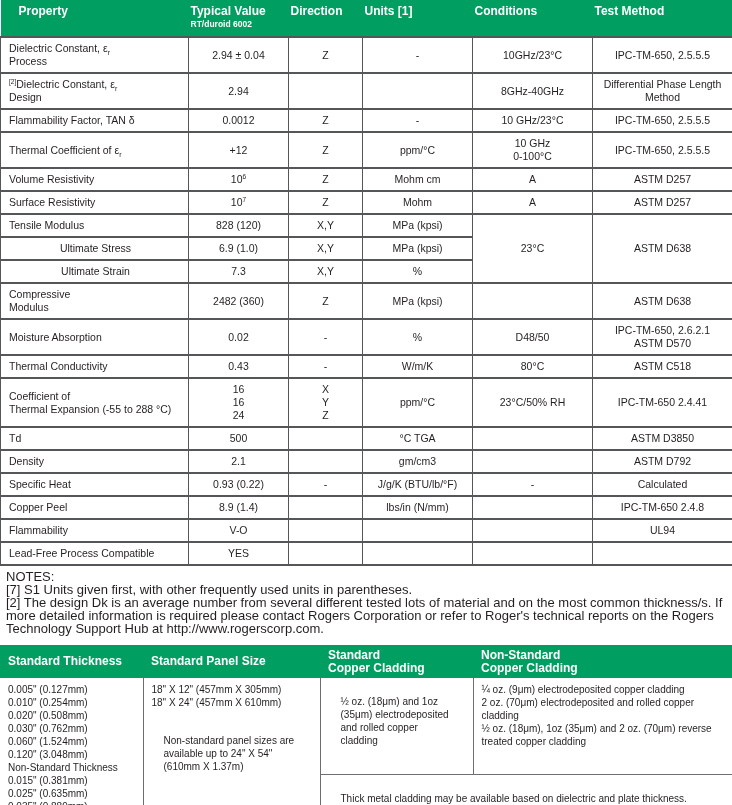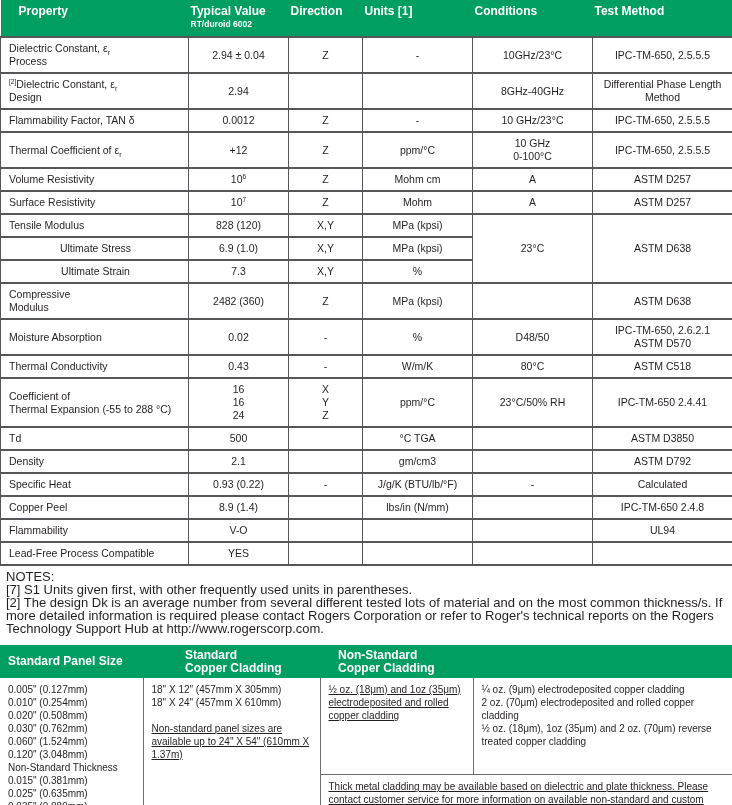--- a/index.html
+++ b/index.html
@@ -34,21 +34,21 @@
   .fab-header .hc1{width:177px;}
   .fab-header .hc2{width:153px;}
   .fab-header .hc3{width:259px;}
   table.fabtable{width:732px;border-collapse:collapse;table-layout:fixed;}
   table.fabtable td{font-size:10px;line-height:13px;vertical-align:top;padding:5px 8px;box-sizing:border-box;}
   table.fabtable td.vline{border-right:1px solid var(--bgray);}
   table.fabtable tr.row2 td{border-top:1px solid var(--bgray);}
   table.fabtable td .clip{height:188px;overflow:hidden;}
   .bold-line{font-weight:normal;}
   .spacer{height:13px;}
-  .fab p{margin:0;text-decoration:underline;}
+  .fab p{margin:12px;}
 </style>
 </head>
 <body>
 
 <table class="ptable">
   <colgroup>
     <col style="width:188px">
       <col style="width:100px">
       <col style="width:74px">
     <col style="width:110px">
@@ -223,20 +223,21 @@
 <div class="notes">
   <div>NOTES:</div>
   <div>
       <div>[7] S1 Units given first, with other frequently used units in parentheses.</div>
       <div>[2] The design Dk is an average number from several different tested lots of material and on the most common thickness/s. If more detailed information is required please contact Rogers Corporation or refer to Roger's technical reports on the Rogers Technology Support Hub at http://www.rogerscorp.com.</div>
     </div>
 </div>
 
 <div class="fab">
   <div class="fab-header">
+    <div class="hcell hc0">Standard Thickness</div>
     <div class="hcell hc1">Standard Panel Size</div>
     <div class="hcell hc2">Standard<br>Copper Cladding</div>
     <div class="hcell hc3">Non-Standard<br>Copper Cladding</div>
   </div>
   <table class="fabtable">
     <colgroup>
       <col style="width:143px">
         <col style="width:177px">
         <col style="width:153px">
         <col style="width:259px">

